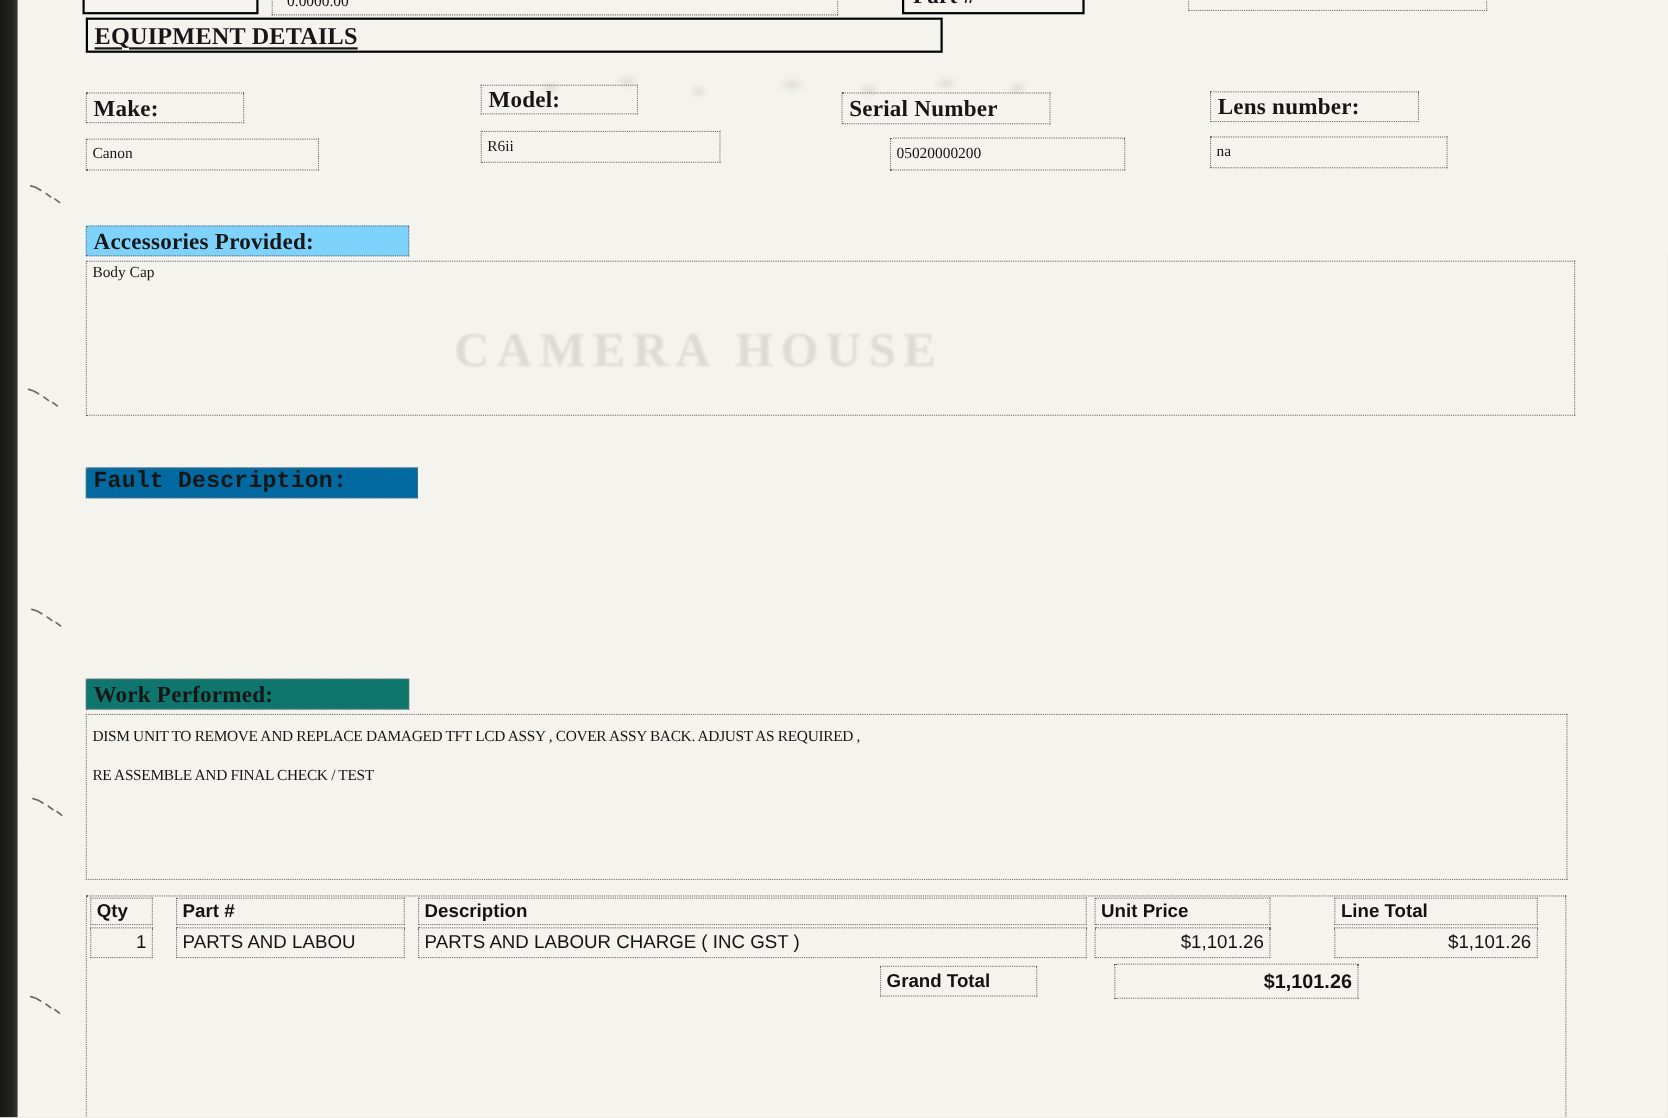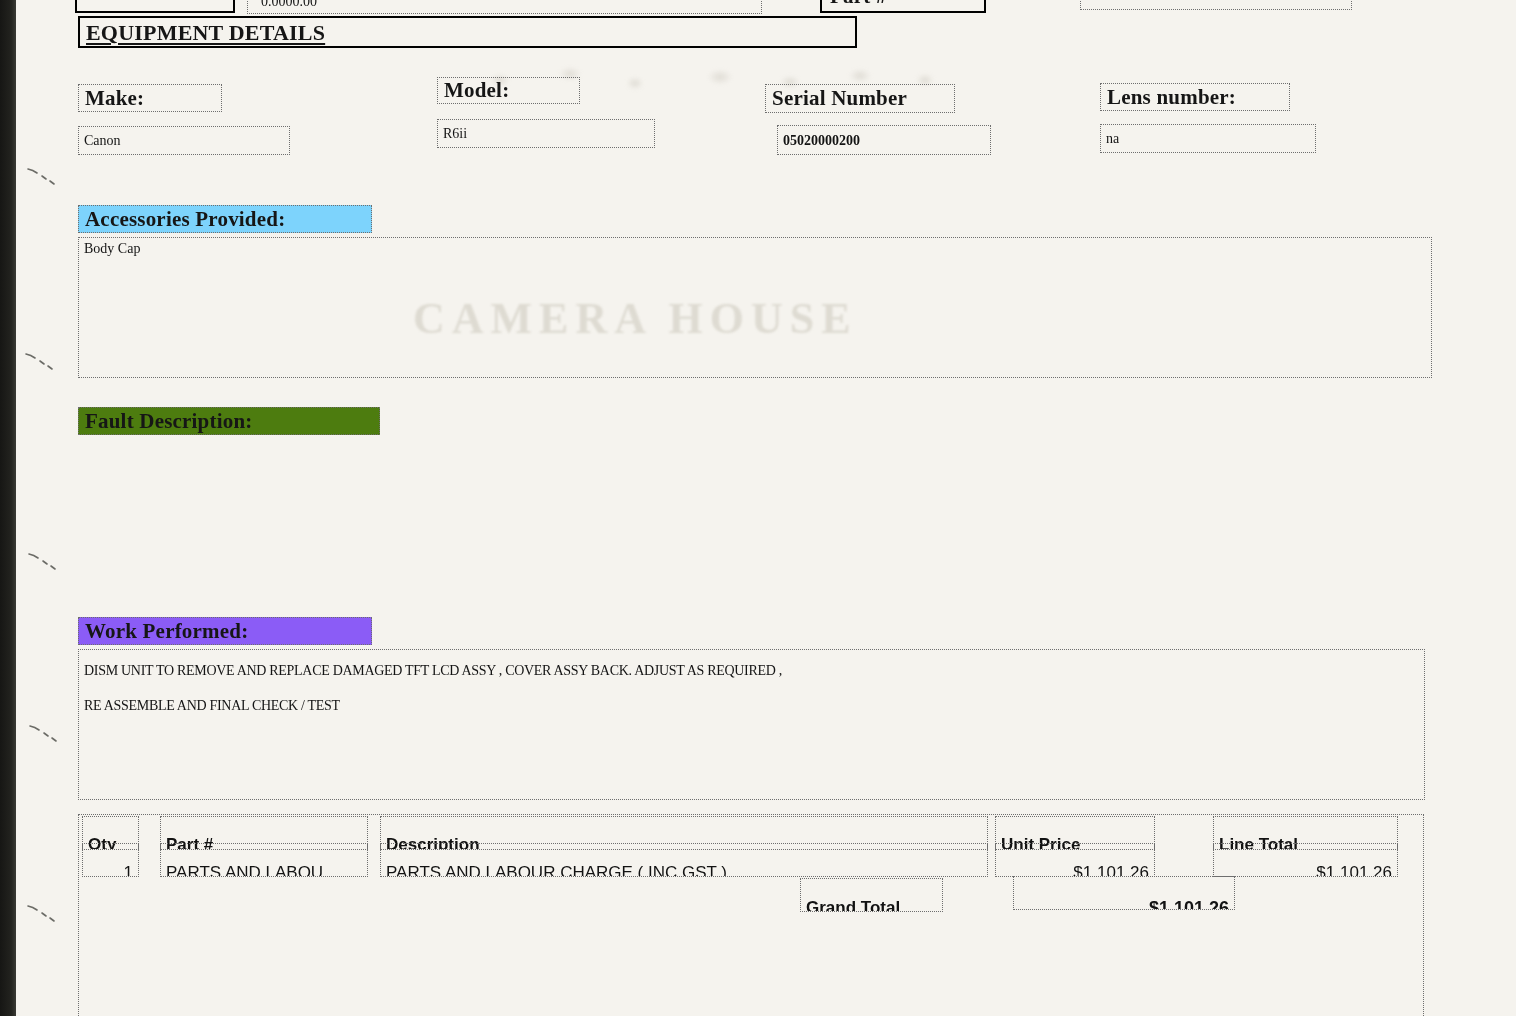--- a/index.html
+++ b/index.html
@@ -10,21 +10,21 @@
   #scan-strip{left:0;top:0;width:16px;height:1016px;
               background:linear-gradient(90deg,#161614 0%,#23231f 70%,#3a3a35 100%);}
   
   .dotted{border:1px dotted #6e6e6e;}
   .solid{border:2px solid #000000;}
   
   .lbl{font-weight:bold;font-size:21px;letter-spacing:.2px;white-space:nowrap;
        padding-left:6px;color:#161616;}
   .val{font-size:14px;white-space:nowrap;padding-left:5px;color:#141414;}
   .sans{font-family:"Liberation Sans",sans-serif;}
-  .cell{font-size:17px;padding:16px 5px;white-space:nowrap;overflow:hidden;color:#121212;}
+  .cell{font-size:17px;padding:0 5px;white-space:nowrap;overflow:hidden;color:#121212;}
   .cell-h{font-weight:bold;}
   .right{text-align:right;}
   .clip-bottom span{position:absolute;left:8px;bottom:4px;line-height:1;}
   
   #ghost-top{left:460px;top:46px;width:500px;height:62px;opacity:.55;filter:blur(2px);
     background:
       radial-gradient(14px 9px at 8% 55%, #c9c5bb 0%, transparent 70%),
       radial-gradient(16px 10px at 22% 45%, #ccc8be 0%, transparent 70%),
       radial-gradient(12px 9px at 35% 60%, #c9c5bb 0%, transparent 70%),
       radial-gradient(18px 11px at 52% 50%, #ccc8be 0%, transparent 70%),
@@ -85,31 +85,31 @@
   <div class="abs solid lbl" style="left:78px;top:16px;width:779px;height:32px;line-height:29px;
        font-size:22px;text-decoration:underline;text-underline-offset:3px;">EQUIPMENT DETAILS</div>
 
   <div class="abs dotted lbl" style="left:78px;top:84px;width:144px;height:28px;line-height:26px;">Make:</div>
   <div class="abs dotted lbl" style="left:437px;top:77px;width:143px;height:27px;line-height:25px;">Model:</div>
   <div class="abs dotted lbl" style="left:765px;top:84px;width:190px;height:29px;line-height:27px;">Serial Number</div>
   <div class="abs dotted lbl" style="left:1100px;top:83px;width:190px;height:28px;line-height:26px;">Lens number:</div>
 
   <div class="abs dotted val" style="left:78px;top:126px;width:212px;height:29px;line-height:28px;">Canon</div>
   <div class="abs dotted val" style="left:437px;top:119px;width:218px;height:29px;line-height:28px;">R6ii</div>
-  <div class="abs dotted val" style="left:777px;top:125px;width:214px;height:30px;line-height:29px;font-weight:bold;">05020000200</div>
+  <div class="abs dotted val" style="left:809px;top:125px;width:214px;height:30px;line-height:29px;">05020000200</div>
   <div class="abs dotted val" style="left:1100px;top:124px;width:216px;height:29px;line-height:28px;">na</div>
 
   <div class="abs dotted lbl" style="left:78px;top:205px;width:294px;height:28px;line-height:26px;z-index:2;background:#7dd3fc;">Accessories Provided:</div>
   <div class="abs dotted" style="left:78px;top:237px;width:1354px;height:141px;">
     <div class="val" style="padding-top:3px;">Body Cap</div>
   </div>
 
-  <div class="abs dotted lbl" style="left:78px;top:407px;width:302px;height:28px;line-height:26px;z-index:2;background:#4d7c0f;">Fault Description:</div>
+  <div class="abs dotted lbl" style="left:78px;top:425px;width:302px;height:28px;line-height:26px;z-index:2;background:#0369a1;font-family:Liberation Mono, monospace;">Fault Description:</div>
 
-  <div class="abs dotted lbl" style="left:78px;top:617px;width:294px;height:28px;line-height:26px;z-index:2;background:#8b5cf6;">Work Performed:</div>
+  <div class="abs dotted lbl" style="left:78px;top:617px;width:294px;height:28px;line-height:26px;z-index:2;background:#0f766e;">Work Performed:</div>
   <div class="abs dotted" style="left:78px;top:649px;width:1347px;height:151px;">
     <div class="val" style="padding-top:3px;line-height:36px;letter-spacing:-0.3px;">DISM UNIT TO REMOVE AND REPLACE DAMAGED TFT LCD ASSY , COVER ASSY BACK. ADJUST AS REQUIRED ,</div>
     <div class="val" style="line-height:34px;letter-spacing:-0.3px;">RE ASSEMBLE AND FINAL CHECK / TEST</div>
   </div>
 
   <div class="abs dotted" style="left:78px;top:814px;width:1346px;height:202px;border-bottom:none;"></div>
 
   <div class="abs dotted sans cell cell-h" style="left:82px;top:816px;width:57px;height:25px;line-height:23px;">Qty</div>
   <div class="abs dotted sans cell cell-h" style="left:160px;top:816px;width:208px;height:25px;line-height:23px;">Part #</div>
   <div class="abs dotted sans cell cell-h" style="left:380px;top:816px;width:608px;height:25px;line-height:23px;">Description</div>

